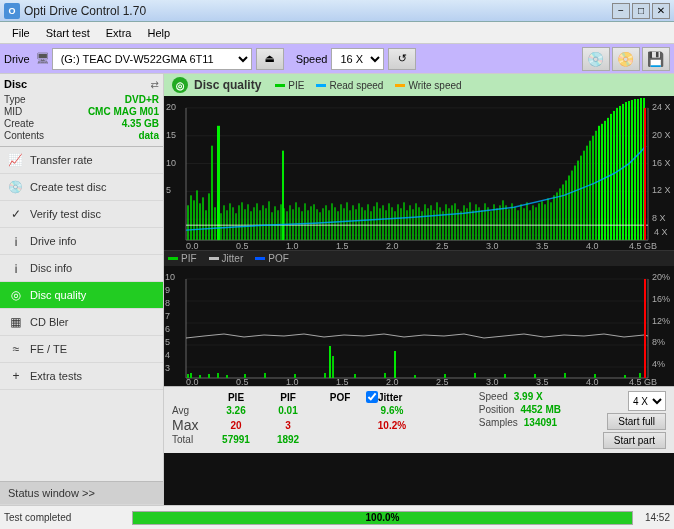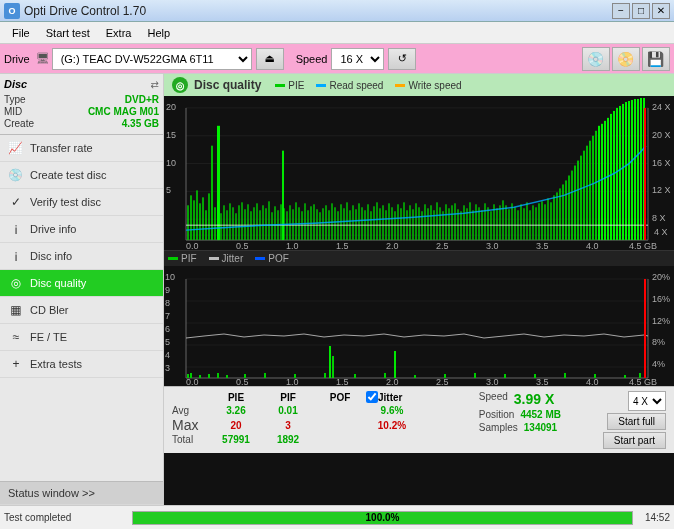--- a/index.html
+++ b/index.html
@@ -11,38 +11,38 @@
     .titlebar-icon { width: 16px; height: 16px; background: #4a90d9; border-radius: 2px; display: flex; align-items: center; justify-content: center; color: white; font-size: 9px; font-weight: bold; }
     .titlebar-title { font-size: 12px; color: #222; }
     .titlebar-controls { display: flex; gap: 2px; }
     .titlebar-btn { width: 18px; height: 16px; background: #c8d8e8; border: 1px solid #888; display: flex; align-items: center; justify-content: center; font-size: 10px; cursor: pointer; }
 
     
     .menubar { background: #f0f0f0; height: 22px; display: flex; align-items: center; padding: 0 4px; border-bottom: 1px solid #ccc; }
     .menubar-item { padding: 2px 8px; cursor: pointer; font-size: 11px; }
 
     
-    .drivebar { background: #f9a8d4; height: 30px; display: flex; align-items: center; padding: 2px 4px; border-bottom: 1px solid #ccc; gap: 4px; justify-content: center; }
+    .drivebar { background: #c4b5fd; height: 30px; display: flex; align-items: center; padding: 2px 4px; border-bottom: 1px solid #ccc; gap: 4px; justify-content: center; }
     .drive-label { font-size: 11px; margin-right: 2px; }
     .drive-select { height: 22px; font-size: 11px; background: white; border: 1px solid #aaa; padding: 1px 4px; min-width: 200px; }
     .eject-btn { width: 28px; height: 22px; background: linear-gradient(to bottom, #e8e8e8, #d0d0d0); border: 1px solid #aaa; display: flex; align-items: center; justify-content: center; cursor: pointer; }
     .speed-label { font-size: 11px; margin-left: 8px; }
     .speed-select { height: 22px; font-size: 11px; background: white; border: 1px solid #aaa; padding: 1px 4px; }
     .speed-btn { width: 28px; height: 22px; background: linear-gradient(to bottom, #e8e8e8, #d0d0d0); border: 1px solid #aaa; display: flex; align-items: center; justify-content: center; cursor: pointer; }
     .toolbar-btns { display: flex; gap: 2px; margin-left: auto; }
     .toolbar-icon-btn { width: 28px; height: 24px; background: linear-gradient(to bottom, #e8e8e8, #d0d0d0); border: 1px solid #aaa; display: flex; align-items: center; justify-content: center; cursor: pointer; font-size: 14px; }
 
     
     .main { display: flex; height: calc(529px - 22px - 22px - 30px - 24px); }
 
     
     .sidebar { width: 164px; background: #e8e8e8; border-right: 1px solid #ccc; display: flex; flex-direction: column; }
     .disc-panel { border-bottom: 1px solid #bbb; padding: 4px; }
     .disc-header { display: flex; align-items: center; justify-content: space-between; margin-bottom: 4px; }
-    .disc-title { font-weight: bold; font-size: 11px; font-style: italic; }
+    .disc-title { font-weight: bold; font-size: 11px; }
     .disc-arrow { font-size: 10px; color: #666; cursor: pointer; }
     .disc-row { display: flex; justify-content: space-between; margin-bottom: 1px; }
     .disc-key { color: #333; font-size: 10px; }
     .disc-val { color: #00aa00; font-size: 10px; font-weight: bold; }
     .disc-label-row { display: flex; align-items: center; gap: 2px; margin-top: 2px; }
     .disc-label-input { font-size: 10px; border: 1px solid #aaa; padding: 1px 3px; width: 70px; background: white; }
     .label-icon { width: 18px; height: 18px; background: linear-gradient(to bottom, #e8e8e8, #d0d0d0); border: 1px solid #aaa; display: flex; align-items: center; justify-content: center; cursor: pointer; font-size: 10px; }
 
     .sidebar-item { display: flex; align-items: center; gap: 6px; padding: 5px 8px; cursor: pointer; border-bottom: 1px solid #d8d8d8; font-size: 11px; color: #333; }
     .sidebar-item.active { background: #22cc22; color: white; }
@@ -144,20 +144,24 @@
         <span class="disc-key">Type</span>
         <span class="disc-val">DVD+R</span>
       </div>
       <div class="disc-row">
         <span class="disc-key">MID</span>
         <span class="disc-val">CMC MAG M01</span>
       </div>
       <div class="disc-row">
         <span class="disc-key">Create</span>
         <span class="disc-val">4.35 GB</span>
+      </div>
+      <div class="disc-row">
+        <span class="disc-key">Contents</span>
+        <span class="disc-val">data</span>
       </div>
     </div>
 
     <div class="sidebar-item">
       <span class="sidebar-item-icon">📈</span>
       <span class="sidebar-item-label">Transfer rate</span>
     </div>
     <div class="sidebar-item">
       <span class="sidebar-item-icon">💿</span>
       <span class="sidebar-item-label">Create test disc</span>
@@ -549,21 +553,21 @@
               <span style="width:52px;text-align:center;font-size:10px;color:#00aa00;font-weight:bold;">57991</span>
               <span style="width:52px;text-align:center;font-size:10px;color:#00aa00;font-weight:bold;">1892</span>
               <span style="width:52px;text-align:center;font-size:10px;color:#00aa00;font-weight:bold;"></span>
               <span style="width:52px;text-align:center;font-size:10px;"></span>
             </div>
           </div>
 
           <div style="display:flex;flex-direction:column;gap:2px;min-width:120px;">
             <div style="display:flex;gap:6px;">
               <span style="font-size:10px;color:#444;">Speed</span>
-              <span style="font-size:14px;color:#00aa00;font-weight:bold;">3.99 X</span>
+              <span style="font-size:10px;color:#00aa00;font-weight:bold;">3.99 X</span>
             </div>
             <div style="display:flex;gap:6px;">
               <span style="font-size:10px;color:#444;">Position</span>
               <span style="font-size:10px;color:#00aa00;font-weight:bold;">4452 MB</span>
             </div>
             <div style="display:flex;gap:6px;">
               <span style="font-size:10px;color:#444;">Samples</span>
               <span style="font-size:10px;color:#00aa00;font-weight:bold;">134091</span>
             </div>
           </div>

